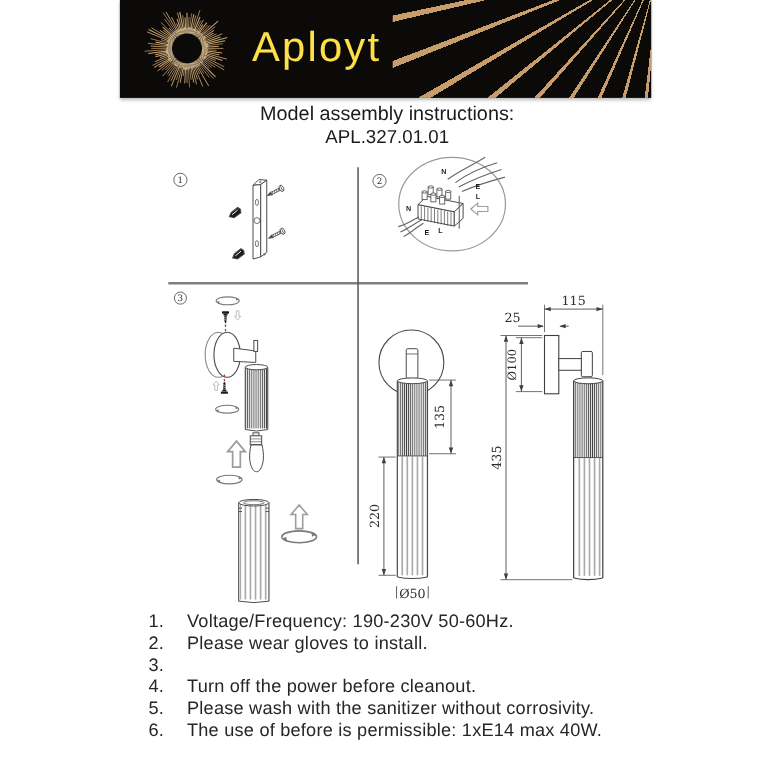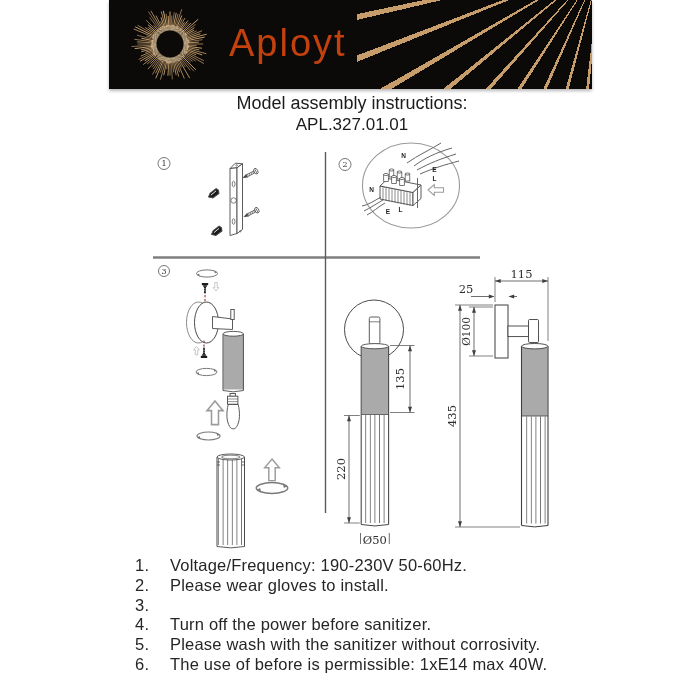--- a/index.html
+++ b/index.html
@@ -5,21 +5,21 @@
   html,body{margin:0;padding:0;}
   .page{position:relative;width:700px;height:700px;background:#ffffff;overflow:hidden;
         font-family:"Liberation Sans",sans-serif;}
   
   .banner{position:absolute;left:109px;top:0;width:483px;height:89px;background:#0c0a09;overflow:hidden;
           box-shadow:0 2px 3px rgba(0,0,0,.28);}
   .banner .rays{position:absolute;right:0;top:0;width:235px;height:89px;
           background:repeating-conic-gradient(from 0deg at 104% -42%, transparent 0deg 7.6deg, #c79e6b 7.6deg 8.9deg);}
   .banner svg.logo{position:absolute;left:18px;top:1px;}
   .brand{position:absolute;left:120px;top:20px;font-size:38px;font-weight:300;letter-spacing:2px;
-         color:#c2410c;line-height:46px;}
+         color:#fde047;line-height:46px;}
   
   .titleblock{position:absolute;left:0;top:92px;width:704px;text-align:center;color:#1b1b1b;}
   .titleblock .t1{font-size:18px;line-height:22px;}
   .titleblock .t2{font-size:17px;line-height:21px;}
   
   svg.diagram{position:absolute;left:130px;top:140px;}
   .dimtxt{font-family:"DejaVu Serif",serif;font-size:11.5px;fill:#2e2e2e;}
   .dimtxt.small{font-size:10.5px;}
   .stepnum{font-family:"DejaVu Serif",serif;font-size:8px;fill:#333;}
   .wlabel{font-size:6.5px;font-weight:bold;fill:#1e1e1e;}
@@ -518,21 +518,21 @@
     </div>
     <div class="row">
       <span class="num">2.</span>
       <span class="txt">Please wear gloves to install.</span>
     </div>
     <div class="row">
       <span class="num">3.</span>
     </div>
     <div class="row">
       <span class="num">4.</span>
-      <span class="txt">Turn off the power before sanitizer.</span>
+      <span class="txt">Turn off the power before cleanout.</span>
     </div>
     <div class="row">
       <span class="num">5.</span>
       <span class="txt">Please wash with the sanitizer without corrosivity.</span>
     </div>
     <div class="row">
       <span class="num">6.</span>
       <span class="txt">The use of before is permissible: 1xE14 max 40W.</span>
     </div>
   </div>

